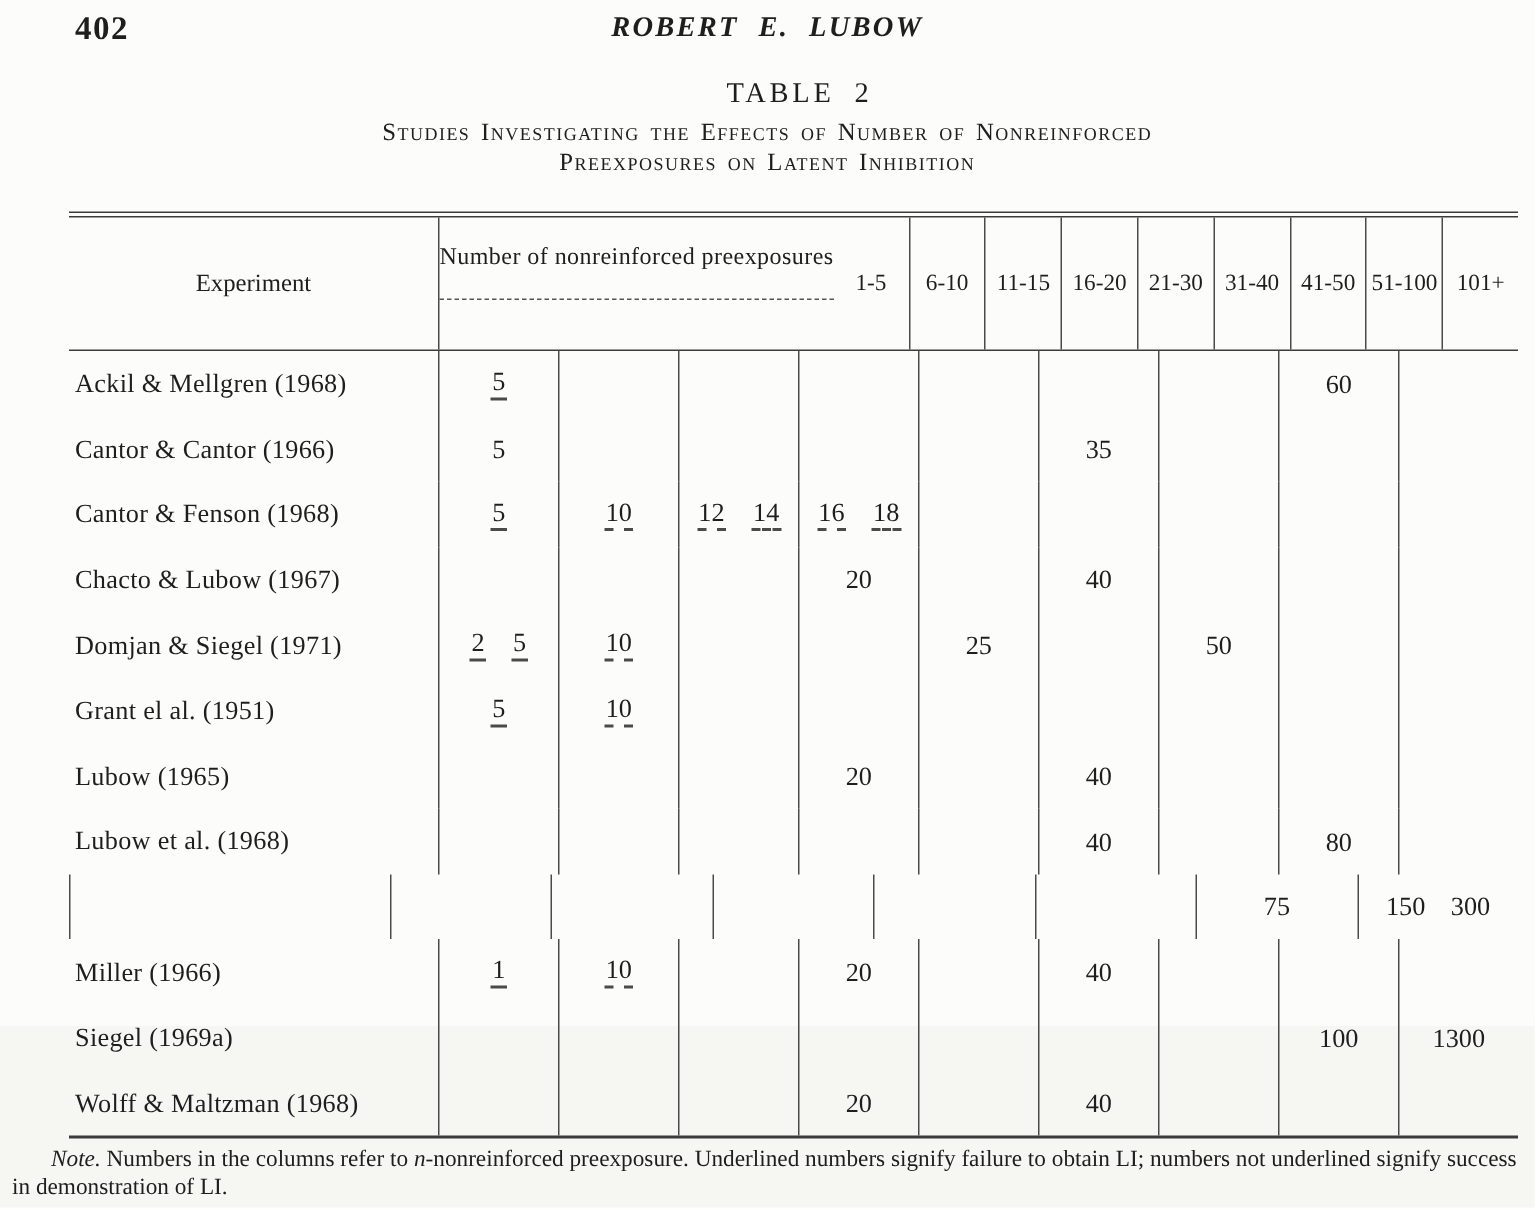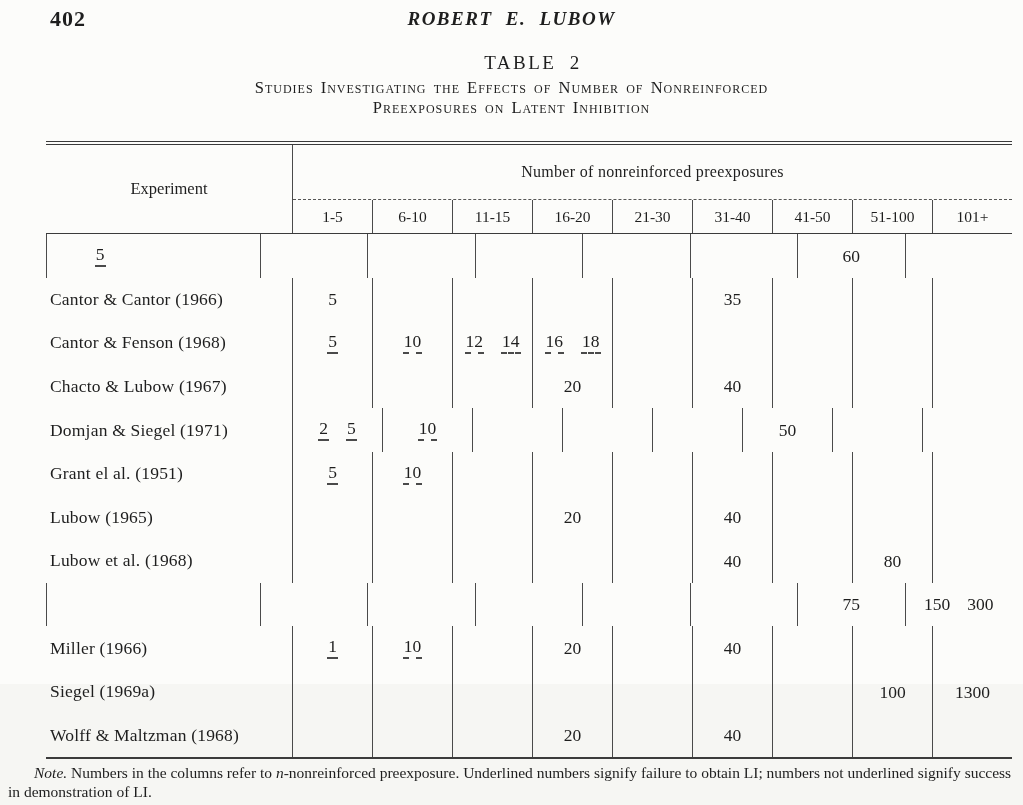--- a/index.html
+++ b/index.html
@@ -48,21 +48,21 @@
     display:flex;
     border-bottom:1.5px solid #3b3b3b;
     height:88px;
   }
   .exp-head{
     width:247px;flex:0 0 247px;box-sizing:border-box;
     border-right:1px solid #4a4a4a;
     display:flex;align-items:center;justify-content:center;
     font-size:16.5px;
   }
-  .span-wrap{flex:1;display:flex;flex-direction:column;}
+  .span-wrap{flex:1;display:flex;}
   .span-head{
     height:55px;box-sizing:border-box;
     display:flex;align-items:center;justify-content:center;
     border-bottom:1px dashed #555;
     font-size:16px;letter-spacing:.3px;
   }
   .subcols{flex:1;display:flex;}
   .subcol{
     flex:1;display:flex;align-items:center;justify-content:center;
     font-size:15.5px;box-sizing:border-box;
@@ -127,20 +127,21 @@
             <div class="subcol">21-30</div>
             <div class="subcol">31-40</div>
             <div class="subcol">41-50</div>
             <div class="subcol">51-100</div>
             <div class="subcol">101+</div>
           </div>
       </div>
     </div>
     <div class="tbody" id="tbody">
         <div class="trow">
+          <div class="exp-cell">Ackil &amp; Mellgren (1968)</div>
           <div class="dcell">
             <span class="num u">5</span>
           </div>
           <div class="dcell"></div>
           <div class="dcell"></div>
           <div class="dcell"></div>
           <div class="dcell"></div>
           <div class="dcell"></div>
           <div class="dcell"></div>
           <div class="dcell">
@@ -206,20 +207,23 @@
           <div class="exp-cell">Domjan &amp; Siegel (1971)</div>
           <div class="dcell">
             <span class="num u">2</span>
             <span class="num u">5</span>
           </div>
           <div class="dcell">
             <span class="num u">10</span>
           </div>
           <div class="dcell"></div>
           <div class="dcell"></div>
+          <div class="dcell">
+            <span class="num">25</span>
+          </div>
           <div class="dcell"></div>
           <div class="dcell">
             <span class="num">50</span>
           </div>
           <div class="dcell"></div>
           <div class="dcell"></div>
         </div>
         <div class="trow">
           <div class="exp-cell">Grant el al. (1951)</div>
           <div class="dcell">

